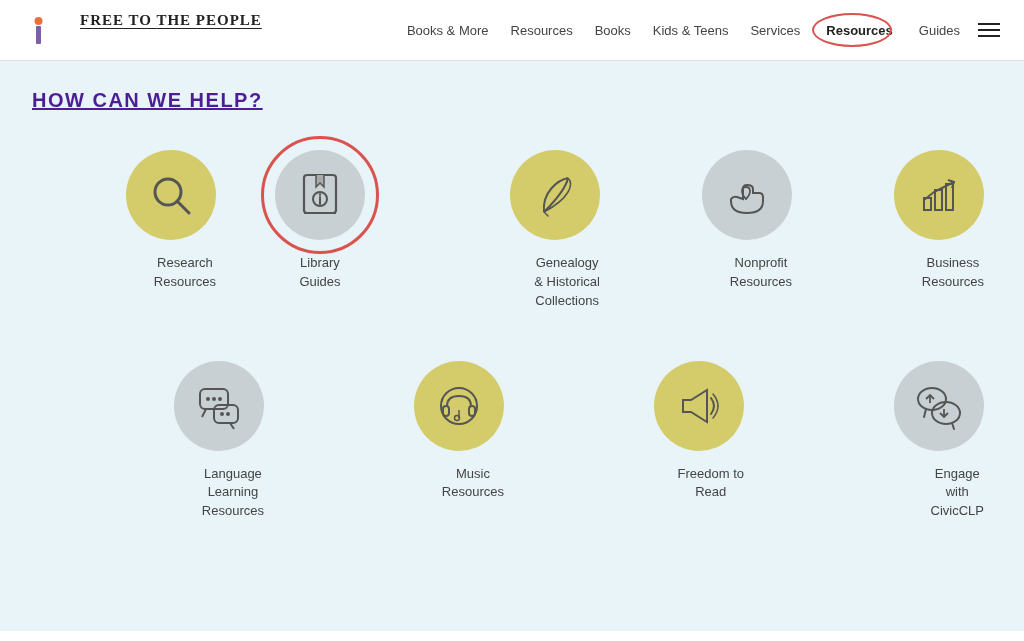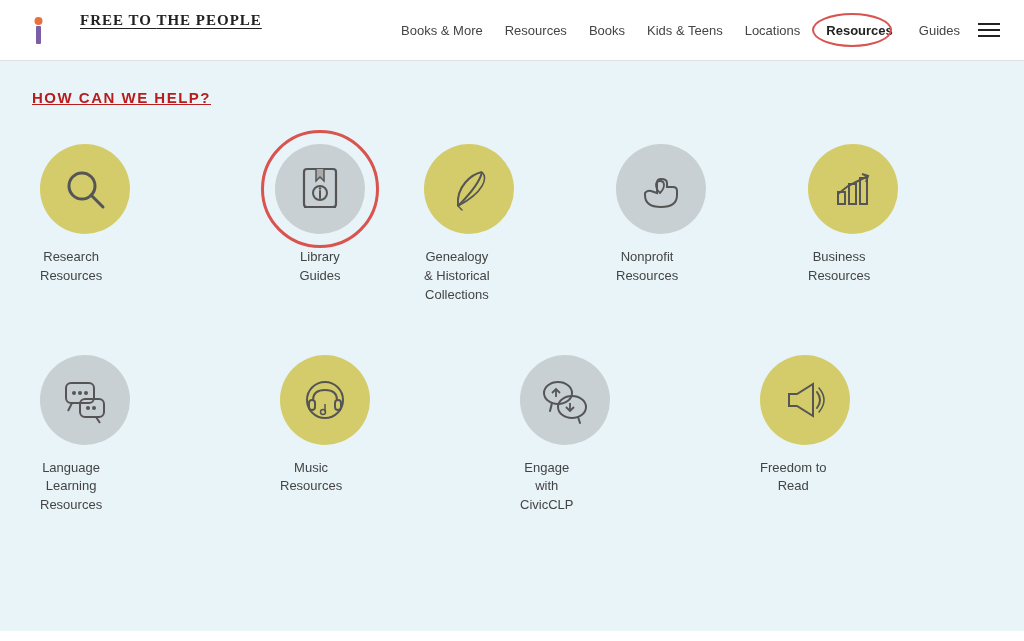--- a/index.html
+++ b/index.html
@@ -82,25 +82,25 @@
     }
 
     
     main {
       background: #e8f4f8;
       margin: 0;
       padding: 28px 32px 40px 32px;
       min-height: 570px;
     }
     .section-title {
-      font-size: 15px;
+      font-size: 20px;
       font-weight: 700;
       letter-spacing: 1.5px;
       text-transform: uppercase;
-      color: #b91c1c;
+      color: #4c1d95;
       text-decoration: underline;
       margin-bottom: 28px;
       font-family: 'Arial', sans-serif;
     }
 
     .resources-grid {
       display: grid;
       grid-template-columns: repeat(5, 1fr);
       gap: 10px 0;
       margin-bottom: 30px;
@@ -108,21 +108,21 @@
     .resources-grid-row2 {
       display: grid;
       grid-template-columns: repeat(4, 1fr);
       gap: 16px 0;
       margin-top: 20px;
     }
 
     .resource-item {
       display: flex;
       flex-direction: column;
-      align-items: flex-start;
+      align-items: flex-end;
       cursor: pointer;
       padding: 10px 8px;
     }
 
     .icon-circle {
       width: 90px;
       height: 90px;
       border-radius: 50%;
       display: flex;
       align-items: center;
@@ -179,21 +179,21 @@
     <div class="logo-text">
       <span>FREE TO </span><span>THE PEOPLE</span>
     </div>
   </div>
 
   <nav>
     <a>Books &amp; More</a>
     <a>Resources</a>
     <a>Books</a>
     <a>Kids &amp; Teens</a>
-    <a>Locations</a>
+    <a>Services</a>
     <a class="nav-resources" style="position:relative;">
       <span>Resources</span>
       <div class="nav-resources-circle"></div>
     </a>
     <a>Guides</a>
   </nav>
 
   <div class="hamburger">
     <span></span>
       <span></span>
@@ -307,43 +307,43 @@
           <rect x="36" y="26" width="6" height="10" rx="3" fill="none" stroke="#555" stroke-width="2"></rect>
 
           <line x1="26" y1="30" x2="26" y2="38" stroke="#555" stroke-width="1.5"></line>
           <circle cx="24" cy="38" r="2.5" fill="none" stroke="#555" stroke-width="1.5"></circle>
         </svg>
       </div>
       <div class="resource-label">Music<br>Resources</div>
     </div>
 
     <div class="resource-item">
+      <div class="icon-circle yellow">
+        <svg width="52" height="52" viewBox="0 0 52 52">
+
+          <path d="M10 20 L10 32 L18 32 L34 42 L34 10 L18 20 Z" fill="none" stroke="#555" stroke-width="2"></path>
+
+          <path d="M38 18 Q44 26 38 34" fill="none" stroke="#555" stroke-width="2" stroke-linecap="round"></path>
+          <path d="M40 14 Q50 26 40 38" fill="none" stroke="#555" stroke-width="1.5" stroke-linecap="round"></path>
+        </svg>
+      </div>
+      <div class="resource-label">Freedom to<br>Read</div>
+    </div>
+
+    <div class="resource-item">
       <div class="icon-circle gray">
         <svg width="54" height="54" viewBox="0 0 54 54">
 
           <ellipse cx="20" cy="20" rx="14" ry="11" fill="none" stroke="#555" stroke-width="2"></ellipse>
           <path d="M14 30 L12 38" stroke="#555" stroke-width="2" stroke-linecap="round"></path>
           <ellipse cx="34" cy="34" rx="14" ry="11" fill="none" stroke="#555" stroke-width="2"></ellipse>
           <path d="M40 44 L42 50" stroke="#555" stroke-width="2" stroke-linecap="round"></path>
 
           <polyline points="14,20 18,16 22,20" fill="none" stroke="#555" stroke-width="1.8"></polyline>
           <polyline points="28,34 32,38 36,34" fill="none" stroke="#555" stroke-width="1.8"></polyline>
           <line x1="18" y1="16" x2="18" y2="24" stroke="#555" stroke-width="1.8"></line>
           <line x1="32" y1="38" x2="32" y2="30" stroke="#555" stroke-width="1.8"></line>
         </svg>
       </div>
       <div class="resource-label">Engage<br>with<br>CivicCLP</div>
     </div>
-
-    <div class="resource-item">
-      <div class="icon-circle yellow">
-        <svg width="52" height="52" viewBox="0 0 52 52">
-
-          <path d="M10 20 L10 32 L18 32 L34 42 L34 10 L18 20 Z" fill="none" stroke="#555" stroke-width="2"></path>
-
-          <path d="M38 18 Q44 26 38 34" fill="none" stroke="#555" stroke-width="2" stroke-linecap="round"></path>
-          <path d="M40 14 Q50 26 40 38" fill="none" stroke="#555" stroke-width="1.5" stroke-linecap="round"></path>
-        </svg>
-      </div>
-      <div class="resource-label">Freedom to<br>Read</div>
-    </div>
   </div>
 </main>
 
 </body></html>

